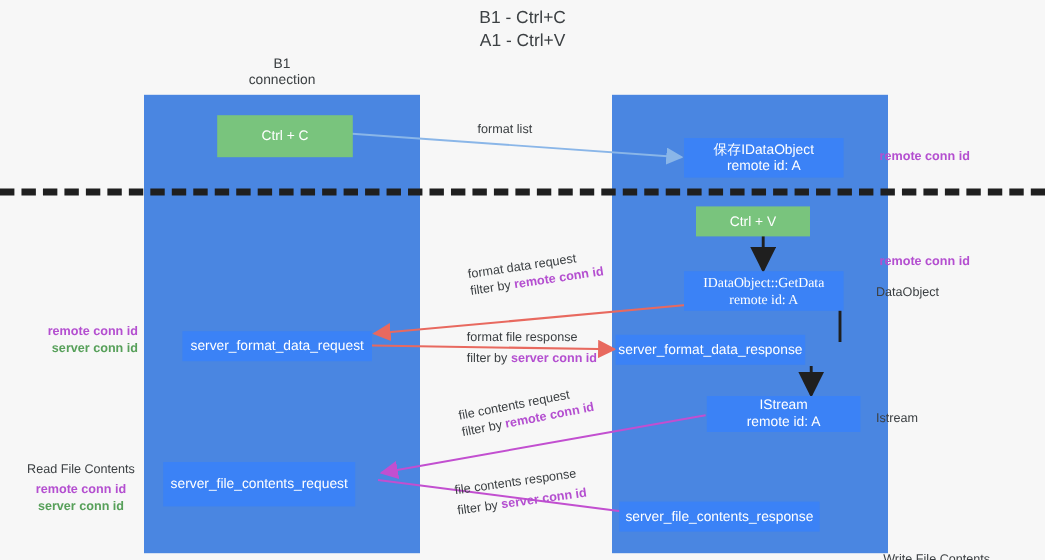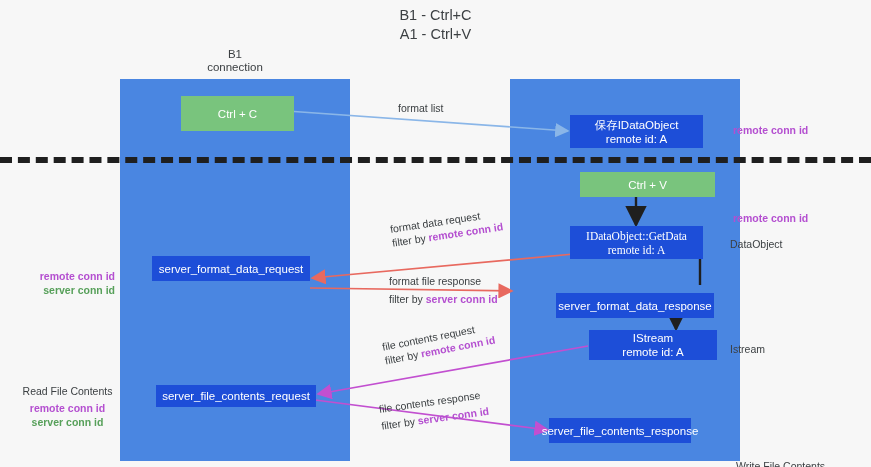--- a/index.html
+++ b/index.html
@@ -21,21 +21,21 @@
   .colhead{
     position:absolute;text-align:center;font-size:11.5px;line-height:13px;
     color:#3c4043;white-space:pre-line;
   }
   .node{
     position:absolute;display:flex;align-items:center;justify-content:center;
     text-align:center;color:#ffffff;font-size:11.5px;line-height:14px;
     white-space:pre-line;box-sizing:border-box;padding:2px 4px;
   }
   .node.green{background:#79c47d;}
-  .node.orange{background:#1d4ed8;}
+  .node.orange{background:#3b82f6;}
   .edgelabel{
     position:absolute;font-size:10.5px;line-height:14px;color:#3c4043;
     white-space:nowrap;
   }
   .edgelabel .hl-remote{color:#b44fd0;font-weight:bold;}
   .edgelabel .hl-server{color:#b44fd0;font-weight:bold;}
   .sidelabel{
     position:absolute;font-size:10.5px;line-height:14px;color:#3c4043;
     white-space:pre-line;
   }
@@ -97,35 +97,35 @@
     <line x1="315" y1="400" x2="548" y2="430" stroke="#c24fd0" stroke-width="1.7" marker-end="url(#ah-mag)"></line>
   </svg>
 
   <div class="dashline"></div>
 
   <div class="node green" style="left:160px;top:96px;width:113px;height:35px;margin-left:21px;">Ctrl + C</div>
 
   <div class="node orange" style="left:570px;top:115px;width:133px;height:33px;">保存IDataObject
 remote id: A</div>
 
-  <div class="node green" style="left:580px;top:172px;width:135px;height:25px;">Ctrl + V</div>
+  <div class="node green" style="left:580px;top:172px;width:95px;height:25px;">Ctrl + V</div>
 
   <div class="node orange" style="left:570px;top:226px;width:133px;height:33px;font-family:Liberation Serif, serif;">IDataObject::GetData
 remote id: A</div>
 
-  <div class="node orange" style="left:152px;top:256px;width:158px;height:25px;">server_format_data_request</div>
+  <div class="node orange" style="left:152px;top:276px;width:158px;height:25px;">server_format_data_request</div>
 
-  <div class="node orange" style="left:513px;top:293px;width:158px;height:25px;margin-left:43px;">server_format_data_response</div>
+  <div class="node orange" style="left:513px;top:279px;width:158px;height:25px;">server_format_data_response</div>
 
   <div class="node orange" style="left:589px;top:330px;width:128px;height:30px;">IStream
 remote id: A</div>
 
-  <div class="node orange" style="left:156px;top:385px;width:160px;height:22px;">server_file_contents_request</div>
+  <div class="node orange" style="left:136px;top:385px;width:160px;height:37px;">server_file_contents_request</div>
 
-  <div class="node orange" style="left:549px;top:418px;width:142px;height:25px;">server_file_contents_response</div>
+  <div class="node orange" style="left:516px;top:418px;width:167px;height:25px;">server_file_contents_response</div>
 
   <div class="edgelabel" style="left:398px;top:101px;">
     <span>format list</span>
   </div>
 
   <div class="edgelabel rot-a" style="left:389px;top:222px;">
     <div>format data request</div>
     <div>
       <span>filter by </span><span class="hl-remote">remote conn id</span>
     </div>

